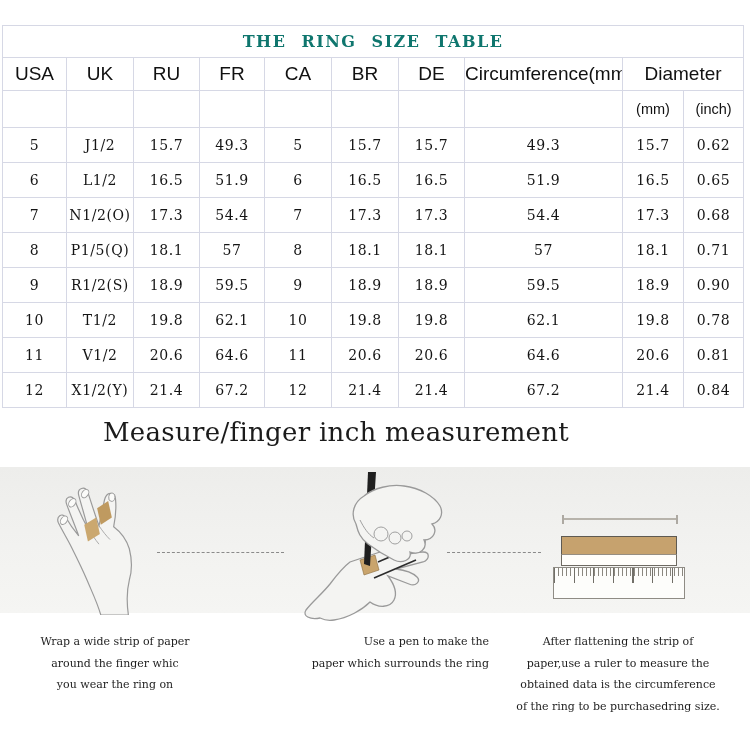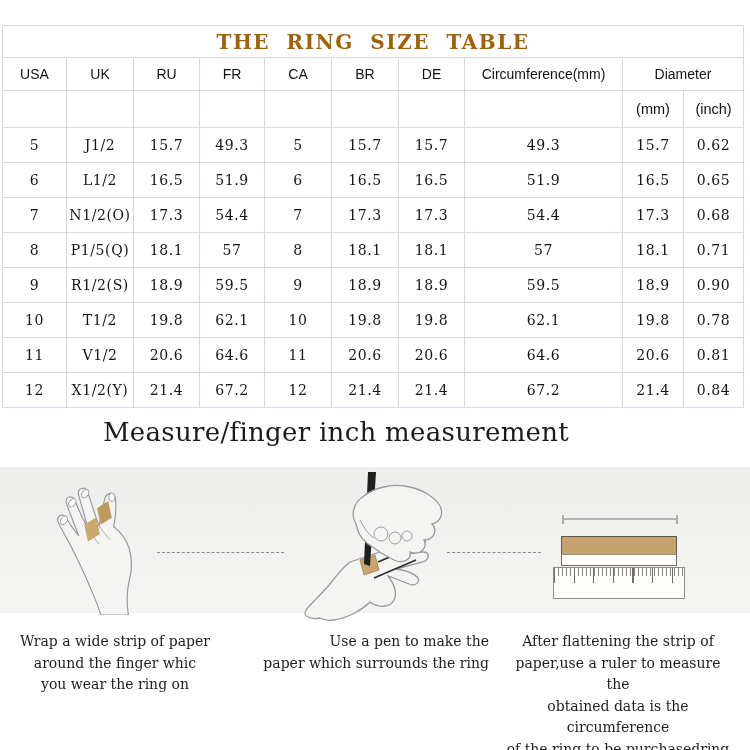--- a/index.html
+++ b/index.html
@@ -4,23 +4,23 @@
 <style>
   html,body{margin:0;padding:0;background:#fff;}
   .sheet{position:relative;width:750px;height:750px;background:#fff;overflow:hidden;
          font-family:"Liberation Sans",sans-serif;color:#151515;}
 
   
   table.ring{position:absolute;top:25px;left:2px;width:741px;border-collapse:collapse;
              table-layout:fixed;border:1px solid #c4c6d5;}
   table.ring td,table.ring th{border:1px solid #d6d8e5;text-align:center;vertical-align:middle;
              padding:0;overflow:hidden;white-space:nowrap;}
-  td.title{height:31px;font-family:"DejaVu Serif",serif;font-size:20px;font-weight:700;
-           letter-spacing:1.5px;word-spacing:8px;color:#a16207;margin-left:28px;}
-  tr.head th{height:32px;font-family:"Liberation Sans",sans-serif;font-size:14px;font-weight:400;color:#111;}
+  td.title{height:31px;font-family:"DejaVu Serif",serif;font-size:16px;font-weight:700;
+           letter-spacing:1.5px;word-spacing:8px;color:#0f766e;margin-left:28px;}
+  tr.head th{height:32px;font-family:"Liberation Sans",sans-serif;font-size:19px;font-weight:400;color:#111;}
   tr.subhead th{height:36px;font-family:"Liberation Sans",sans-serif;font-size:14.5px;font-weight:400;color:#111;}
   tr.data td{height:34px;font-family:"DejaVu Serif",serif;font-size:14px;letter-spacing:0.6px;color:#141414;}
 
   
   .measure-heading{position:absolute;top:417px;left:0;width:672px;text-align:center;
           font-family:"DejaVu Serif",serif;font-size:26px;color:#1b1b1b;letter-spacing:0.3px;}
 
   .band{position:absolute;top:467px;left:0;width:750px;height:146px;
         background:linear-gradient(180deg,#ededeb 0%,#f2f2f0 55%,#f5f5f3 100%);}
   .dash{position:absolute;top:85px;height:0;border-top:1.5px dashed #8a8a8a;}
@@ -42,21 +42,21 @@
              border:1px solid #6e6a62;border-top:1px solid #968e82;}
   .ruler{width:130px;height:30px;margin-top:1px;border:1.5px solid #8f8c85;background:#fdfdfb;
          background-image:
            repeating-linear-gradient(90deg,#716f68 0 1.2px,transparent 1.2px 19.6px),
            repeating-linear-gradient(90deg,#8a877f 0 1px,transparent 1px 4px);
          background-size:100% 15px,100% 8px;
          background-repeat:no-repeat,no-repeat;}
 
   
   .caption{position:absolute;top:631px;width:230px;text-align:center;
-           font-family:"DejaVu Serif",serif;font-size:14px;line-height:21.5px;color:#1e1e1e;}
+           font-family:"DejaVu Serif",serif;font-size:11px;line-height:21.5px;color:#1e1e1e;}
   .caption.c1{left:0;}
   .caption.c2{left:259px;text-align:right;}
   .caption.c3{left:503px;}
 </style>
 </head>
 <body>
 
 <div class="sheet">
 
   <table class="ring">

